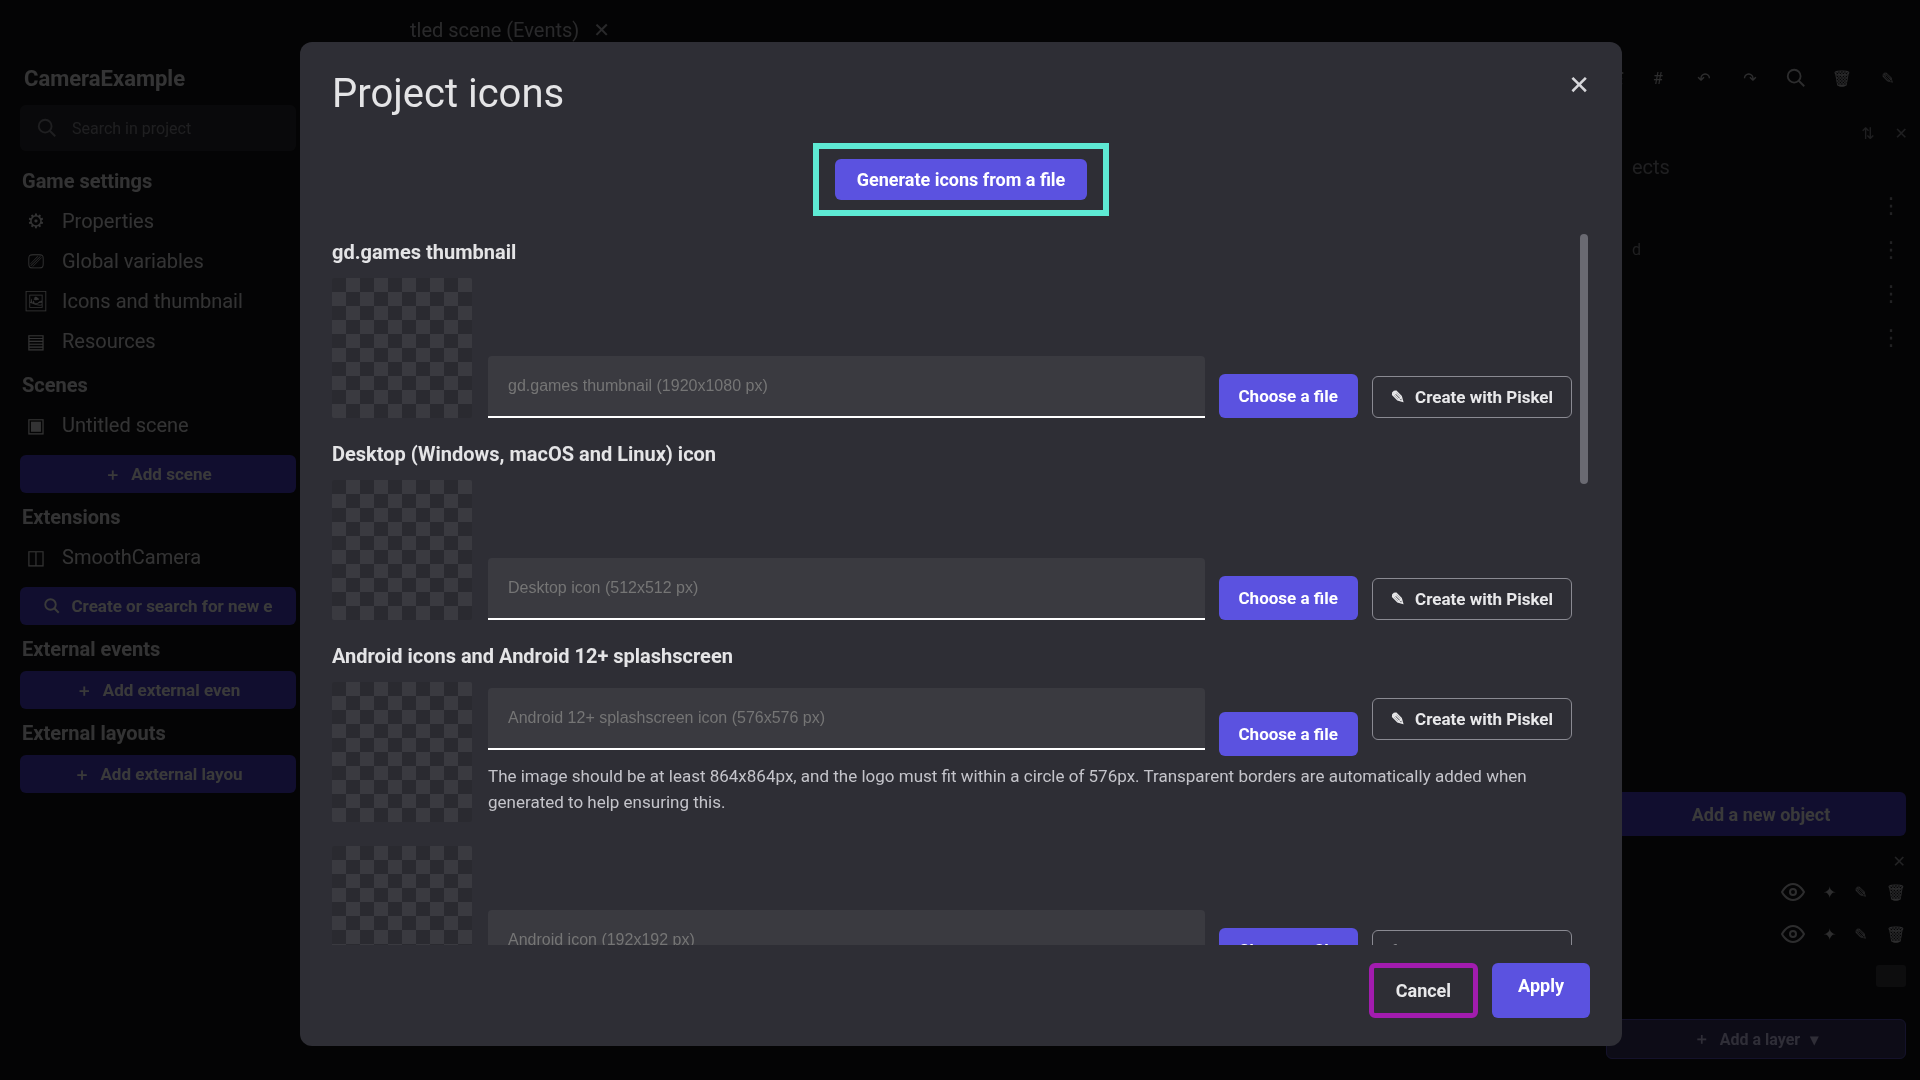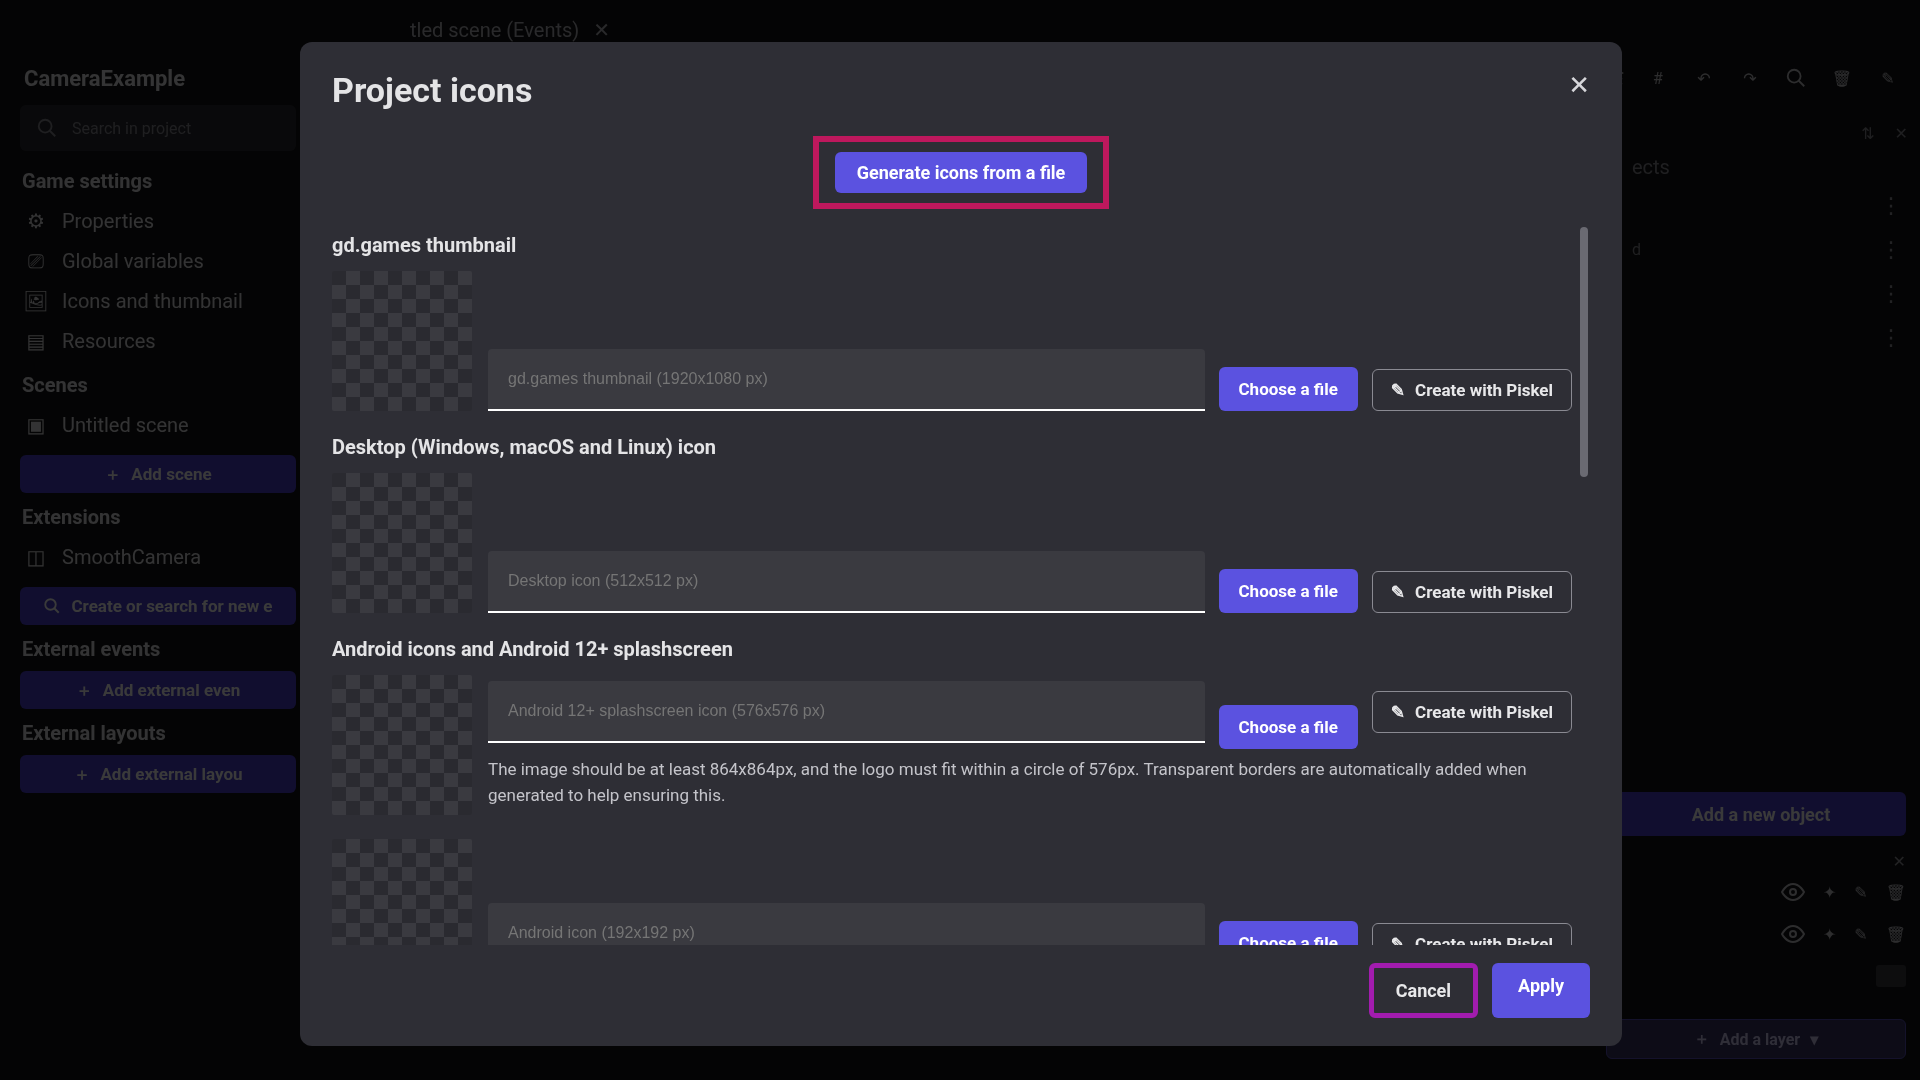--- a/index.html
+++ b/index.html
@@ -170,30 +170,30 @@
   padding: 28px 32px;
   display: flex;
   flex-direction: column;
 }
 .modal-header {
   display: flex;
   justify-content: space-between;
   align-items: flex-start;
 }
 .modal-title {
-  font-size: 34px;
-  font-weight: 700;
+  font-size: 40px;
+  font-weight: 400;
 }
 .close-x { font-size: 26px; color:#d6d6da; cursor:pointer; }
 .generate-wrap {
   display:flex; justify-content:center; margin-top: 26px;
   position: relative;
 }
 .red-highlight {
-  border: 6px solid #be185d;
+  border: 6px solid #5eead4;
   padding: 10px 16px;
   display:inline-block;
 }
 .btn-primary {
   background:#5b52e0;
   border-radius:6px;
   padding: 10px 22px;
   font-weight:700; font-size:18px; color:#fff;
 }
 .modal-body {

